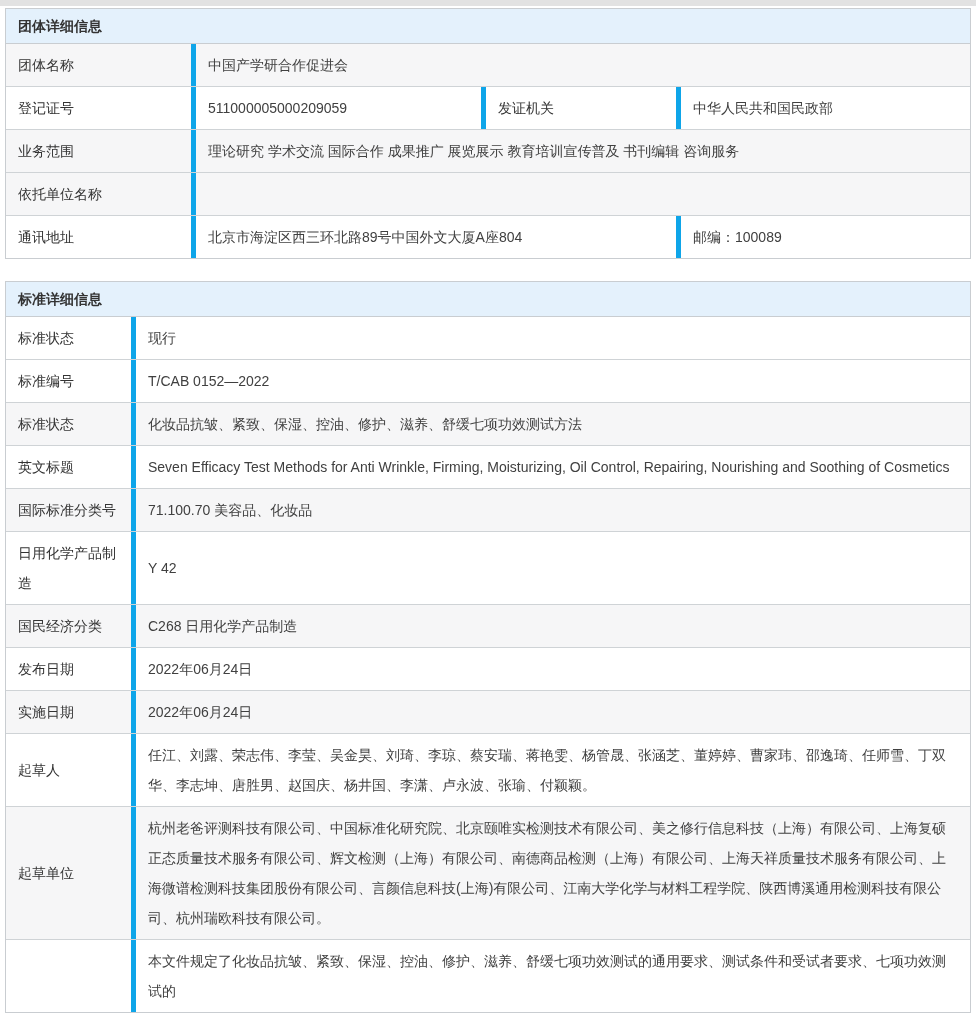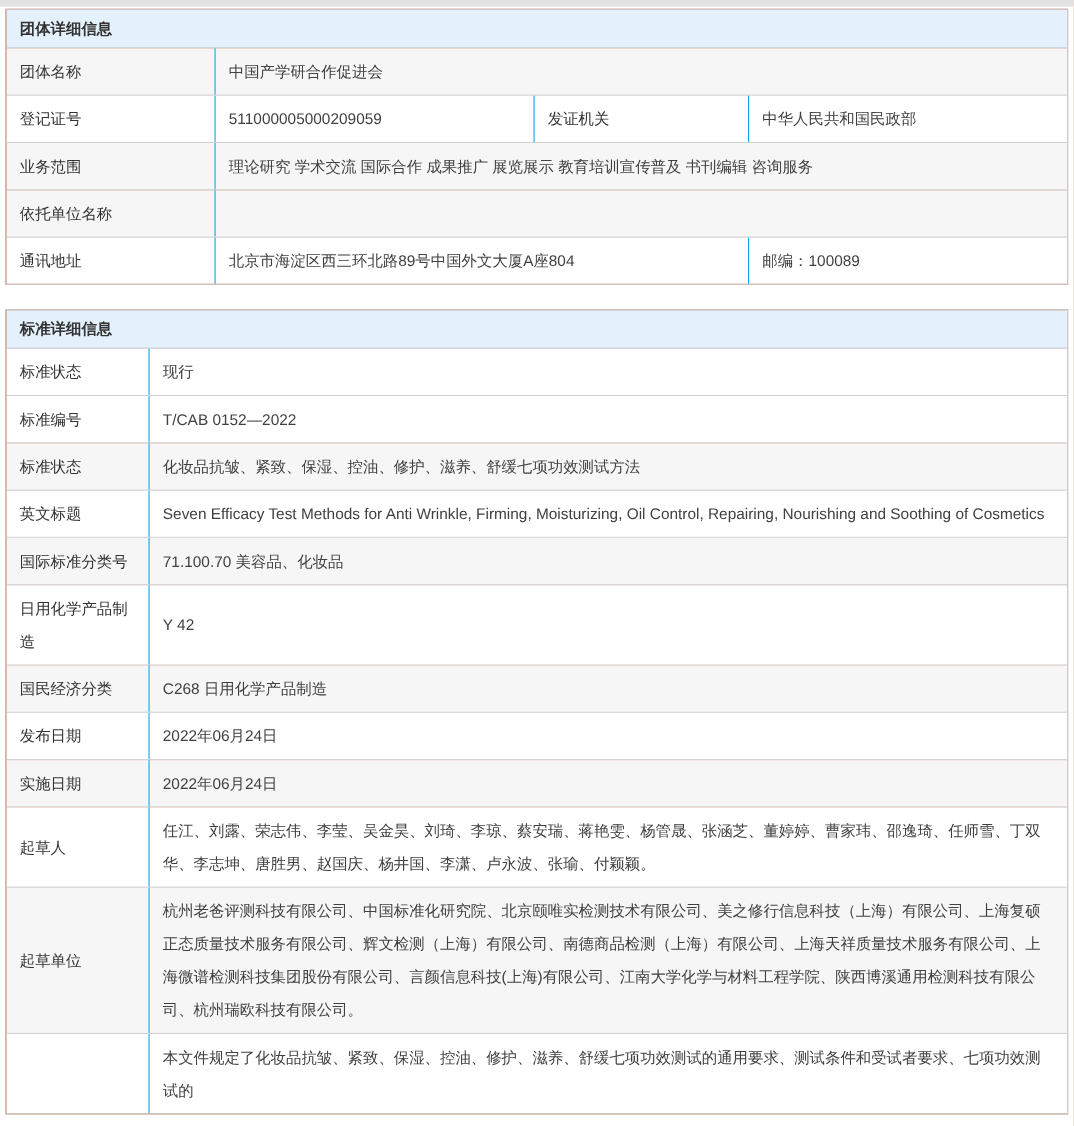--- a/index.html
+++ b/index.html
@@ -10,21 +10,21 @@
     font-family: "Liberation Sans", "DejaVu Sans", sans-serif;
   }
   .top-strip {
     height: 6px;
     background: #e2e2e2;
     width: 100%;
   }
   .tbl {
     margin: 2px 5px 0 5px;
     border: 1px solid #c9cdd1;
-    background: #c2410c;
+    background: #14b8a6;
   }
   .tbl + .tbl { margin-top: 22px; }
   .tbl-header {
     background: #e4f1fc;
     border-bottom: 1px solid #c9cdd1;
     padding: 7px 12px;
     font-size: 14px;
     font-weight: bold;
     color: #333;
     line-height: 20px;
@@ -37,21 +37,21 @@
   }
   .row:last-child { border-bottom: none; }
   .row.shaded { background: #f6f6f7; }
   .cell {
     display: flex;
     align-items: center;
     padding: 6px 12px;
     font-size: 14px;
     line-height: 30px;
     color: #404040;
-    border-right: 1px solid #0ea5e9;
+    border-right: 5px solid #0ea5e9;
     min-height: 42px;
   }
   .cell:last-child { border-right: none; }
   .cell.label { color: #333; }
   
   .g-label   { flex: 0 0 190px; }
   .g-value   { flex: 1 1 auto; min-width: 0; }
   .g-value-mid { flex: 0 0 290px; }
   .g-label-2 { flex: 0 0 195px; }
   .g-addr    { flex: 0 0 485px; }

